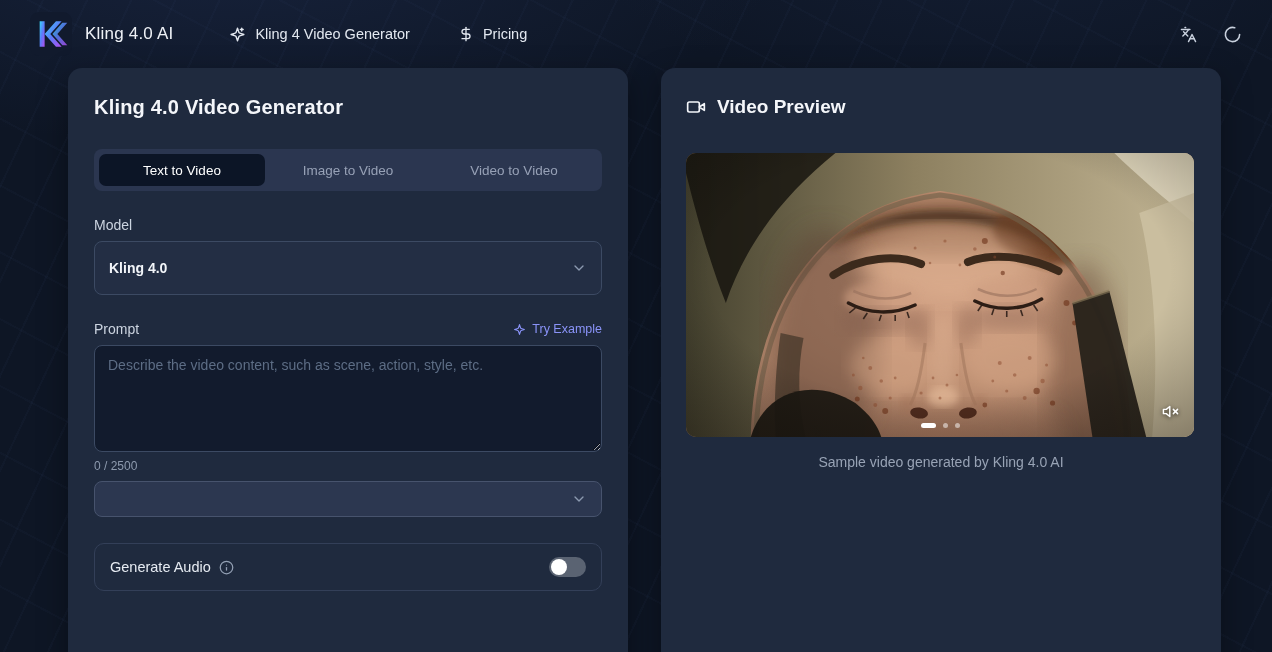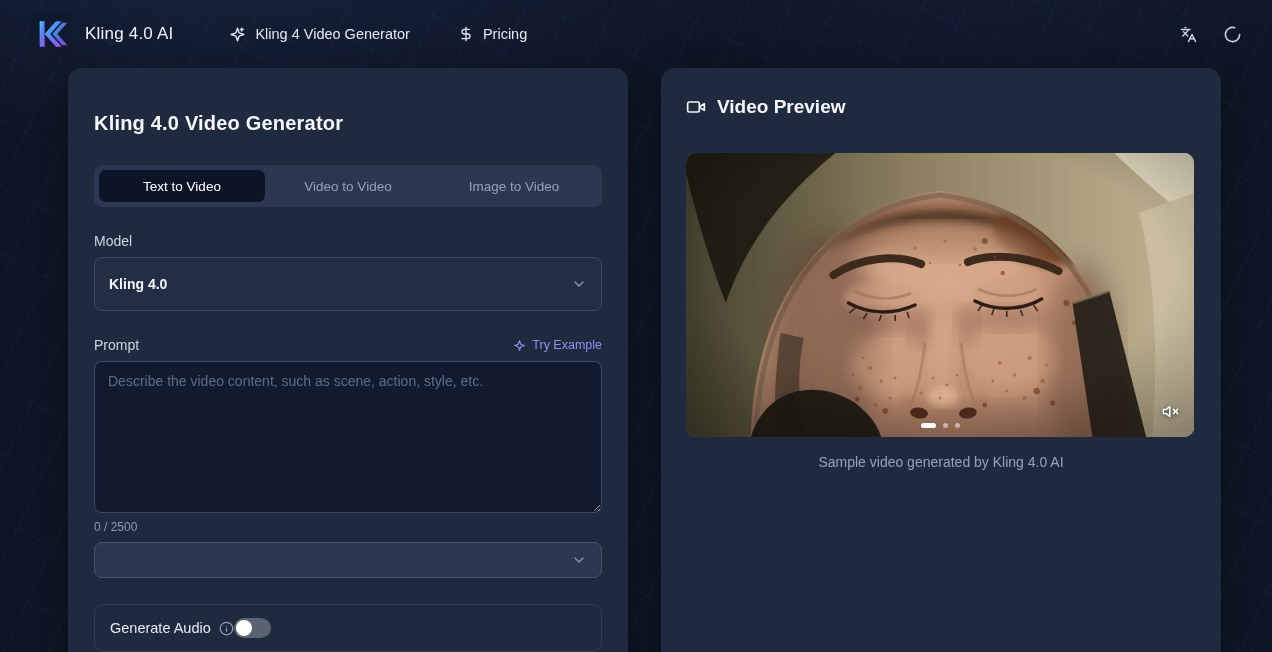--- a/index.html
+++ b/index.html
@@ -23,42 +23,42 @@
   .nav-item { display:flex; align-items:center; gap:9px; font-size:14.5px; color:#e3e8f0; cursor:pointer; }
   .nav-item svg { flex:0 0 auto; }
   .header-actions { margin-left:auto; display:flex; align-items:center; gap:26px; }
   .icon-btn { background:none; border:none; color:#c9d1de; cursor:pointer; display:flex; align-items:center; }
 
   
   .main { display:flex; align-items:flex-start; gap:33px; padding-left:68px; }
   .card { width:560px; min-height:720px; background:#1f2a3e; border-radius:14px; padding:28px 26px; box-shadow:0 10px 30px rgba(0,0,0,.35); }
 
   
-  .gen-title { font-size:20px; font-weight:700; color:#f4f6fa; letter-spacing:.2px;margin-top:16px; }
+  .gen-title { font-size:20px; font-weight:700; color:#f4f6fa; letter-spacing:.2px; }
   .tabs { margin-top:30px; background:#2b3650; border-radius:8px; padding:5px; display:flex; height:42px; }
   .tab { flex:1; display:flex; align-items:center; justify-content:center; font-size:13.5px; color:#97a1b6; border-radius:7px; cursor:pointer; }
   .tab.active { background:#0c1526; color:#ffffff; }
 
   .field-label { margin-top:26px; font-size:14px; color:#ccd4e0; display:flex; align-items:center; gap:7px; }
   .select { margin-top:8px; height:54px; border:1px solid #3c4a63; border-radius:8px; background:#232e44; display:flex; align-items:center; justify-content:space-between; padding:0 14px; cursor:pointer; }
   .select.light { background:#2c3750; border-color:#47536d; height:36px; }
   .select-value { font-size:14px; font-weight:700; color:#f2f5f9; }
   .chev { color:#8c9ab0; }
 
   .prompt-row { margin-top:26px; display:flex; align-items:center; justify-content:space-between; }
   .try-example { display:flex; align-items:center; gap:6px; font-size:12.5px; color:#8a93f8; background:none; border:none; cursor:pointer; font-family:inherit; }
   textarea.prompt {
-    margin-top:8px; width:100%; height:152px; resize:vertical; display:block;
+    margin-top:8px; width:100%; height:107px; resize:vertical; display:block;
     background:#121b2d; border:1px solid #3c4a63; border-radius:8px;
     padding:11px 13px; font-family:inherit; font-size:14px; color:#e4e9f1;
   }
   textarea.prompt::placeholder { color:#5d6d85; }
   .char-count { margin-top:7px; font-size:12px; color:#8d9aae; }
 
-  .audio-box { margin-top:26px; border:1px solid #333f58; border-radius:10px; padding:13px 15px; display:flex; align-items:center; justify-content:flex-start; }
+  .audio-box { margin-top:26px; border:1px solid #333f58; border-radius:10px; padding:13px 15px; display:flex; align-items:center; justify-content:space-between; }
   .audio-label { font-size:14.5px; color:#e6ebf2; display:flex; align-items:center; gap:8px; }
   .toggle { width:37px; height:20px; border-radius:10px; background:#5a6372; position:relative; border:none; cursor:pointer; flex:0 0 auto; }
   .toggle .knob { position:absolute; top:2px; left:2px; width:16px; height:16px; border-radius:50%; background:#ffffff; }
 
   
   .preview-head { display:flex; align-items:center; gap:11px; }
   .preview-title { font-size:19px; font-weight:700; color:#f4f6fa; }
   .video-frame { margin-top:35px; width:508px; height:284px; border-radius:10px; overflow:hidden; position:relative; cursor:pointer; background:#2c2a24; }
   .video-frame svg.face { display:block; width:100%; height:100%; }
   .dots { position:absolute; left:0; right:0; bottom:9px; display:flex; justify-content:center; align-items:center; gap:7px; }
@@ -126,22 +126,22 @@
   </div>
 </header>
 
 <main class="main">
 
   <section class="card">
     <h1 class="gen-title">Kling 4.0 Video Generator</h1>
 
     <div class="tabs">
       <div class="tab active">Text to Video</div>
+      <div class="tab">Image to Video</div>
       <div class="tab">Video to Video</div>
-      <div class="tab">Image to Video</div>
     </div>
 
     <div class="field-label">
       <span>Model</span>
     </div>
     <div class="select">
       <span class="select-value">Kling 4.0</span>
       <svg class="ic chev" width="16" height="16" viewBox="0 0 24 24">
           <path d="m6 9 6 6 6-6"></path>
         </svg>

